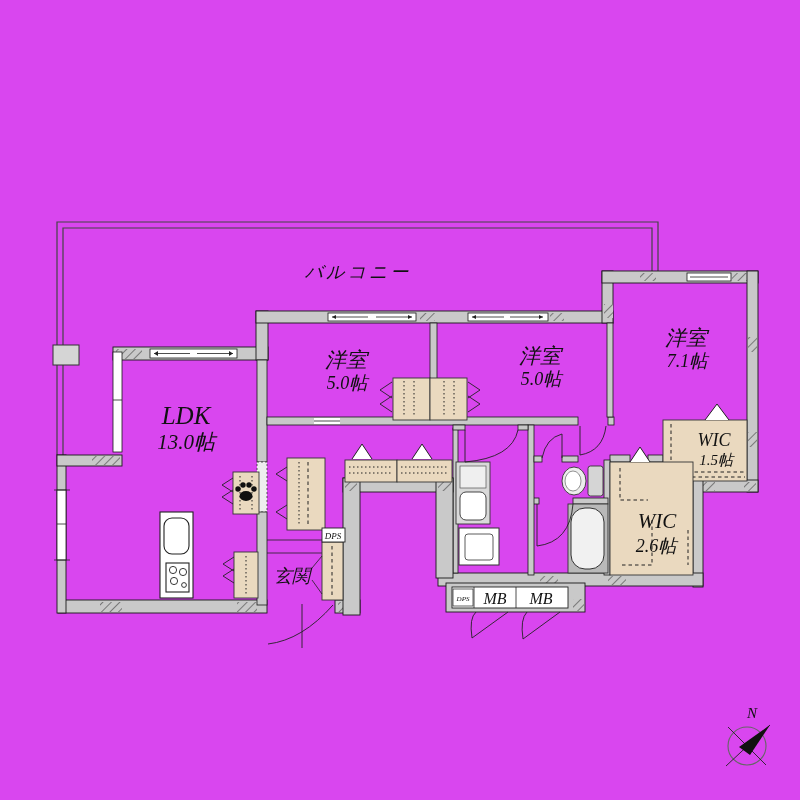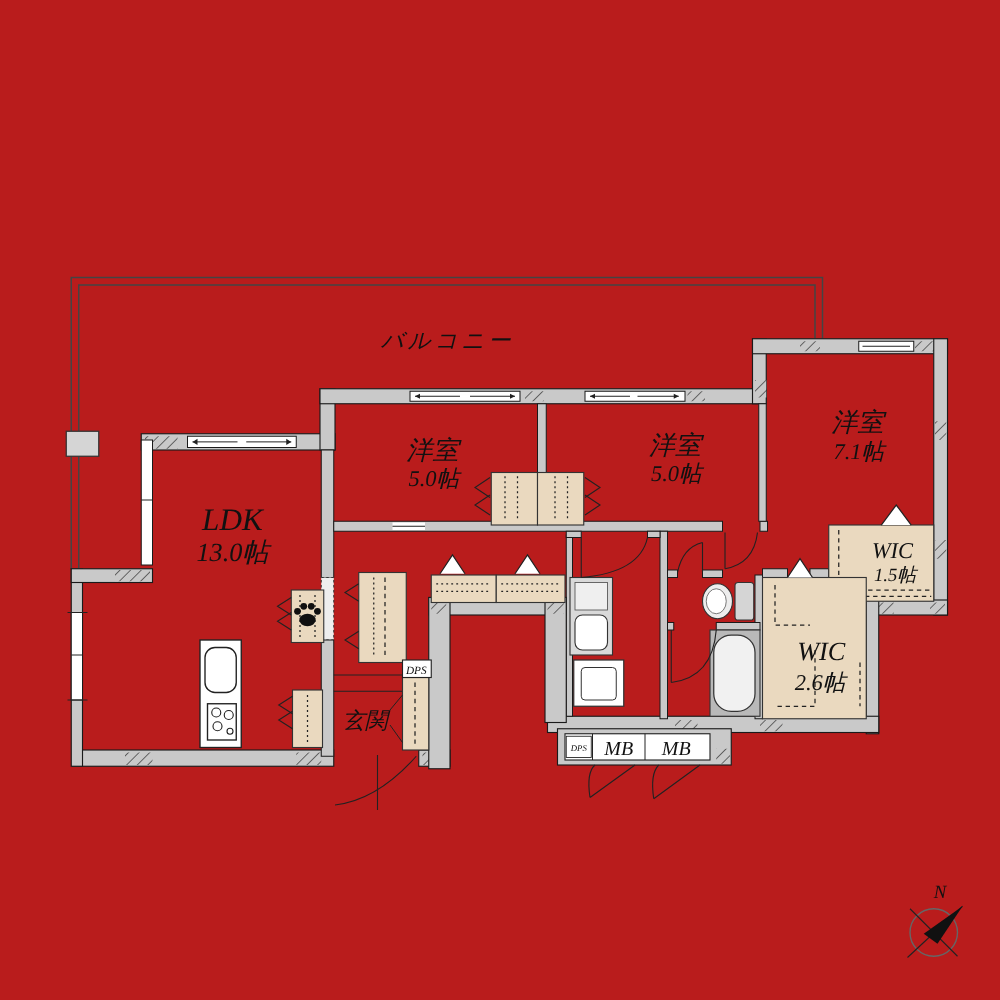--- a/index.html
+++ b/index.html
@@ -1,16 +1,16 @@
 <!DOCTYPE html>
 <html><head>
 <meta charset="utf-8">
 <style>
   html,body{margin:0;padding:0;background:#fff;}
-  .stage{position:relative;width:800px;height:800px;background:#b91c1c;overflow:hidden;
+  .stage{position:relative;width:800px;height:800px;background:#d946ef;overflow:hidden;
          font-family:"Liberation Serif","DejaVu Serif",serif;}
   svg text{font-family:"Liberation Serif","DejaVu Serif",serif;font-style:italic;fill:#111;}
   .wall{fill:#c9c9c9;stroke:#1a1a1a;stroke-width:0.9;}
   .thinwall{fill:#c9c9c9;stroke:#1a1a1a;stroke-width:0.8;}
   .win{fill:#ffffff;stroke:#1a1a1a;stroke-width:0.8;}
   .closet{fill:#ead9bf;stroke:#333;stroke-width:0.9;}
   .dash1{stroke:#222;stroke-width:1;fill:none;stroke-dasharray:1.5,2.5;}
   .dash2{stroke:#222;stroke-width:1;fill:none;stroke-dasharray:3.5,3;}
   .arc{stroke:#222;stroke-width:0.9;fill:none;}
   .rail{stroke:#444;stroke-width:1.2;fill:none;}

